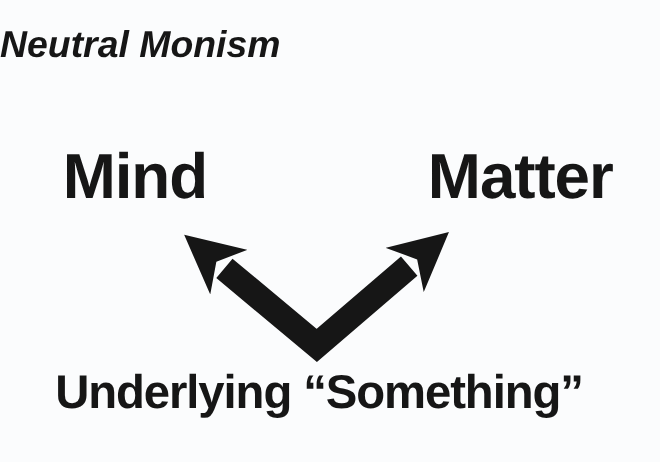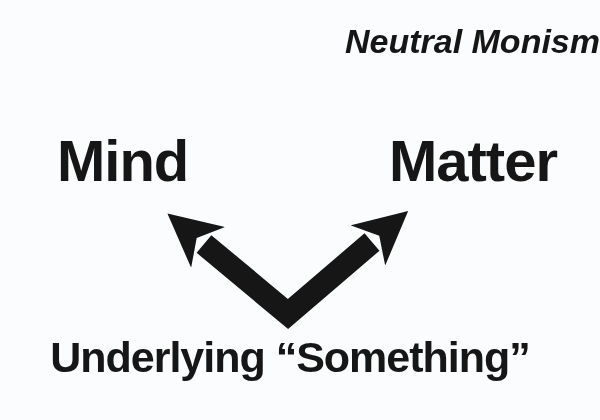--- a/index.html
+++ b/index.html
@@ -14,21 +14,21 @@
     background: #fbfcfd;
     overflow: hidden;
     font-family: "Liberation Sans", sans-serif;
     color: #161616;
   }
   .title {
     position: absolute;
     top: 24px;
     left: 0;
     right: 0;
-    text-align: right;
+    text-align: left;
     font-size: 34px;
     font-weight: bold;
     font-style: italic;
     line-height: 1;
     letter-spacing: 0px;
   }
   .node {
     position: absolute;
     top: 132px;
     font-size: 58px;

